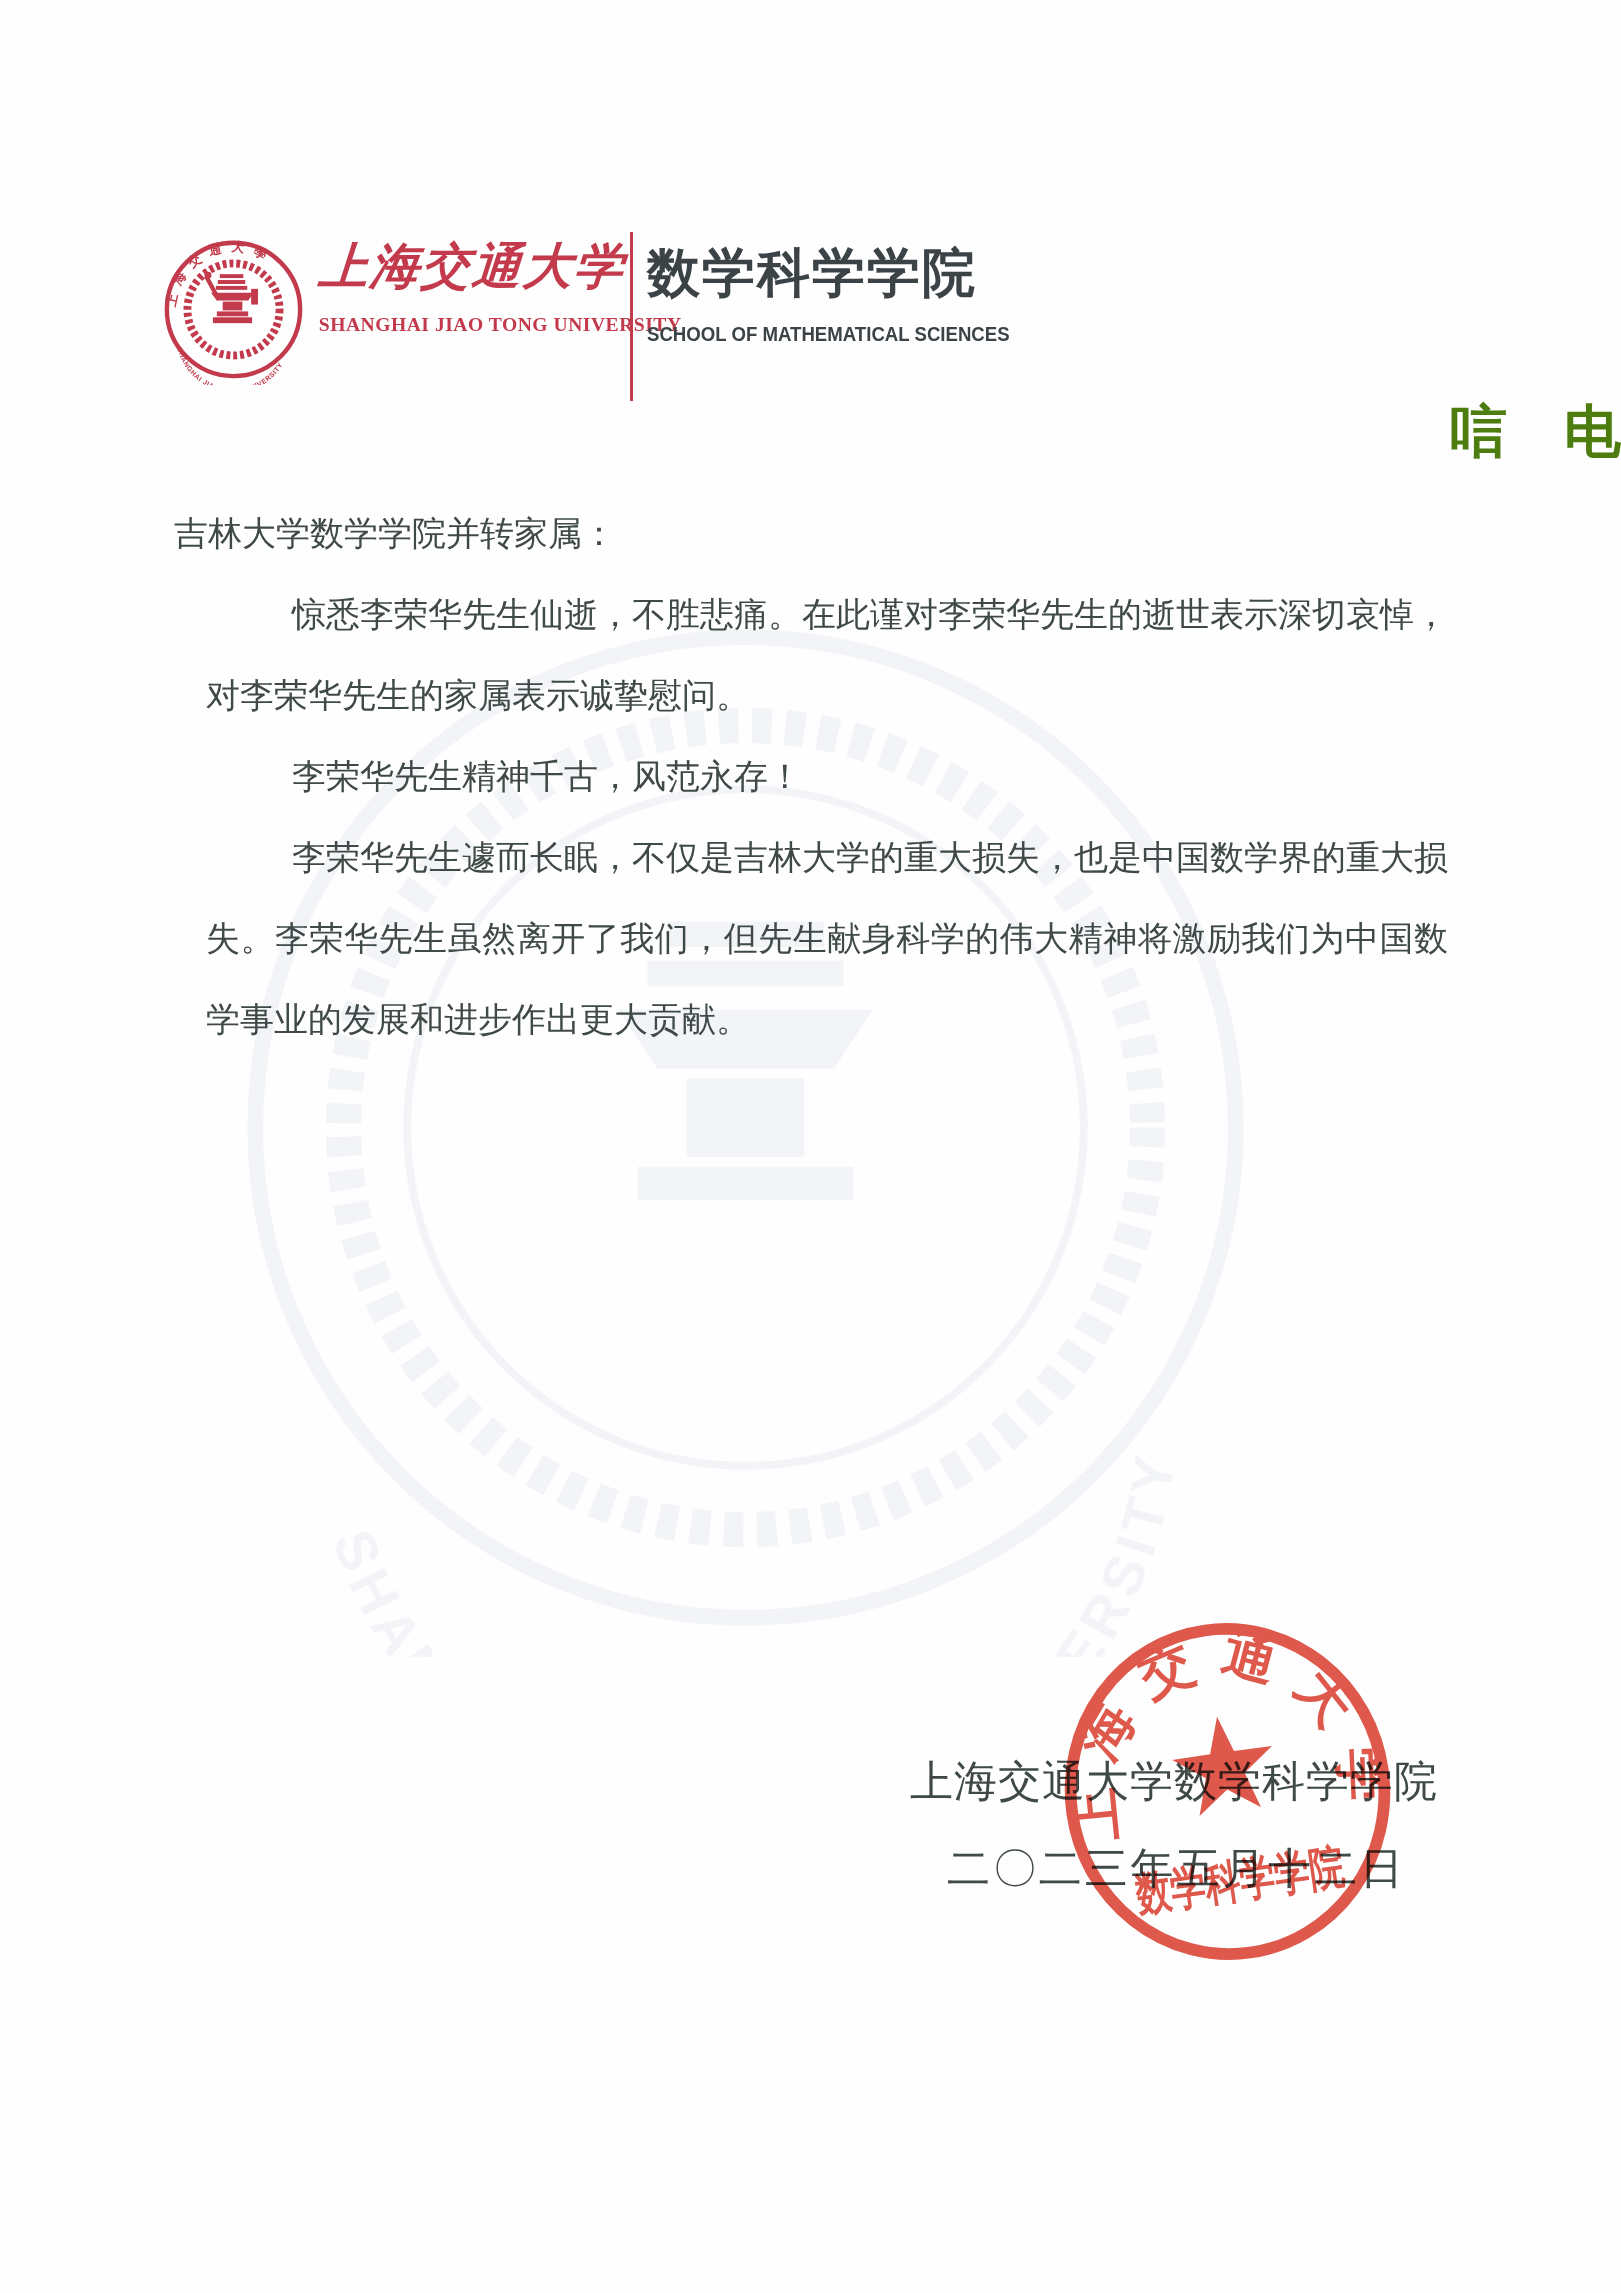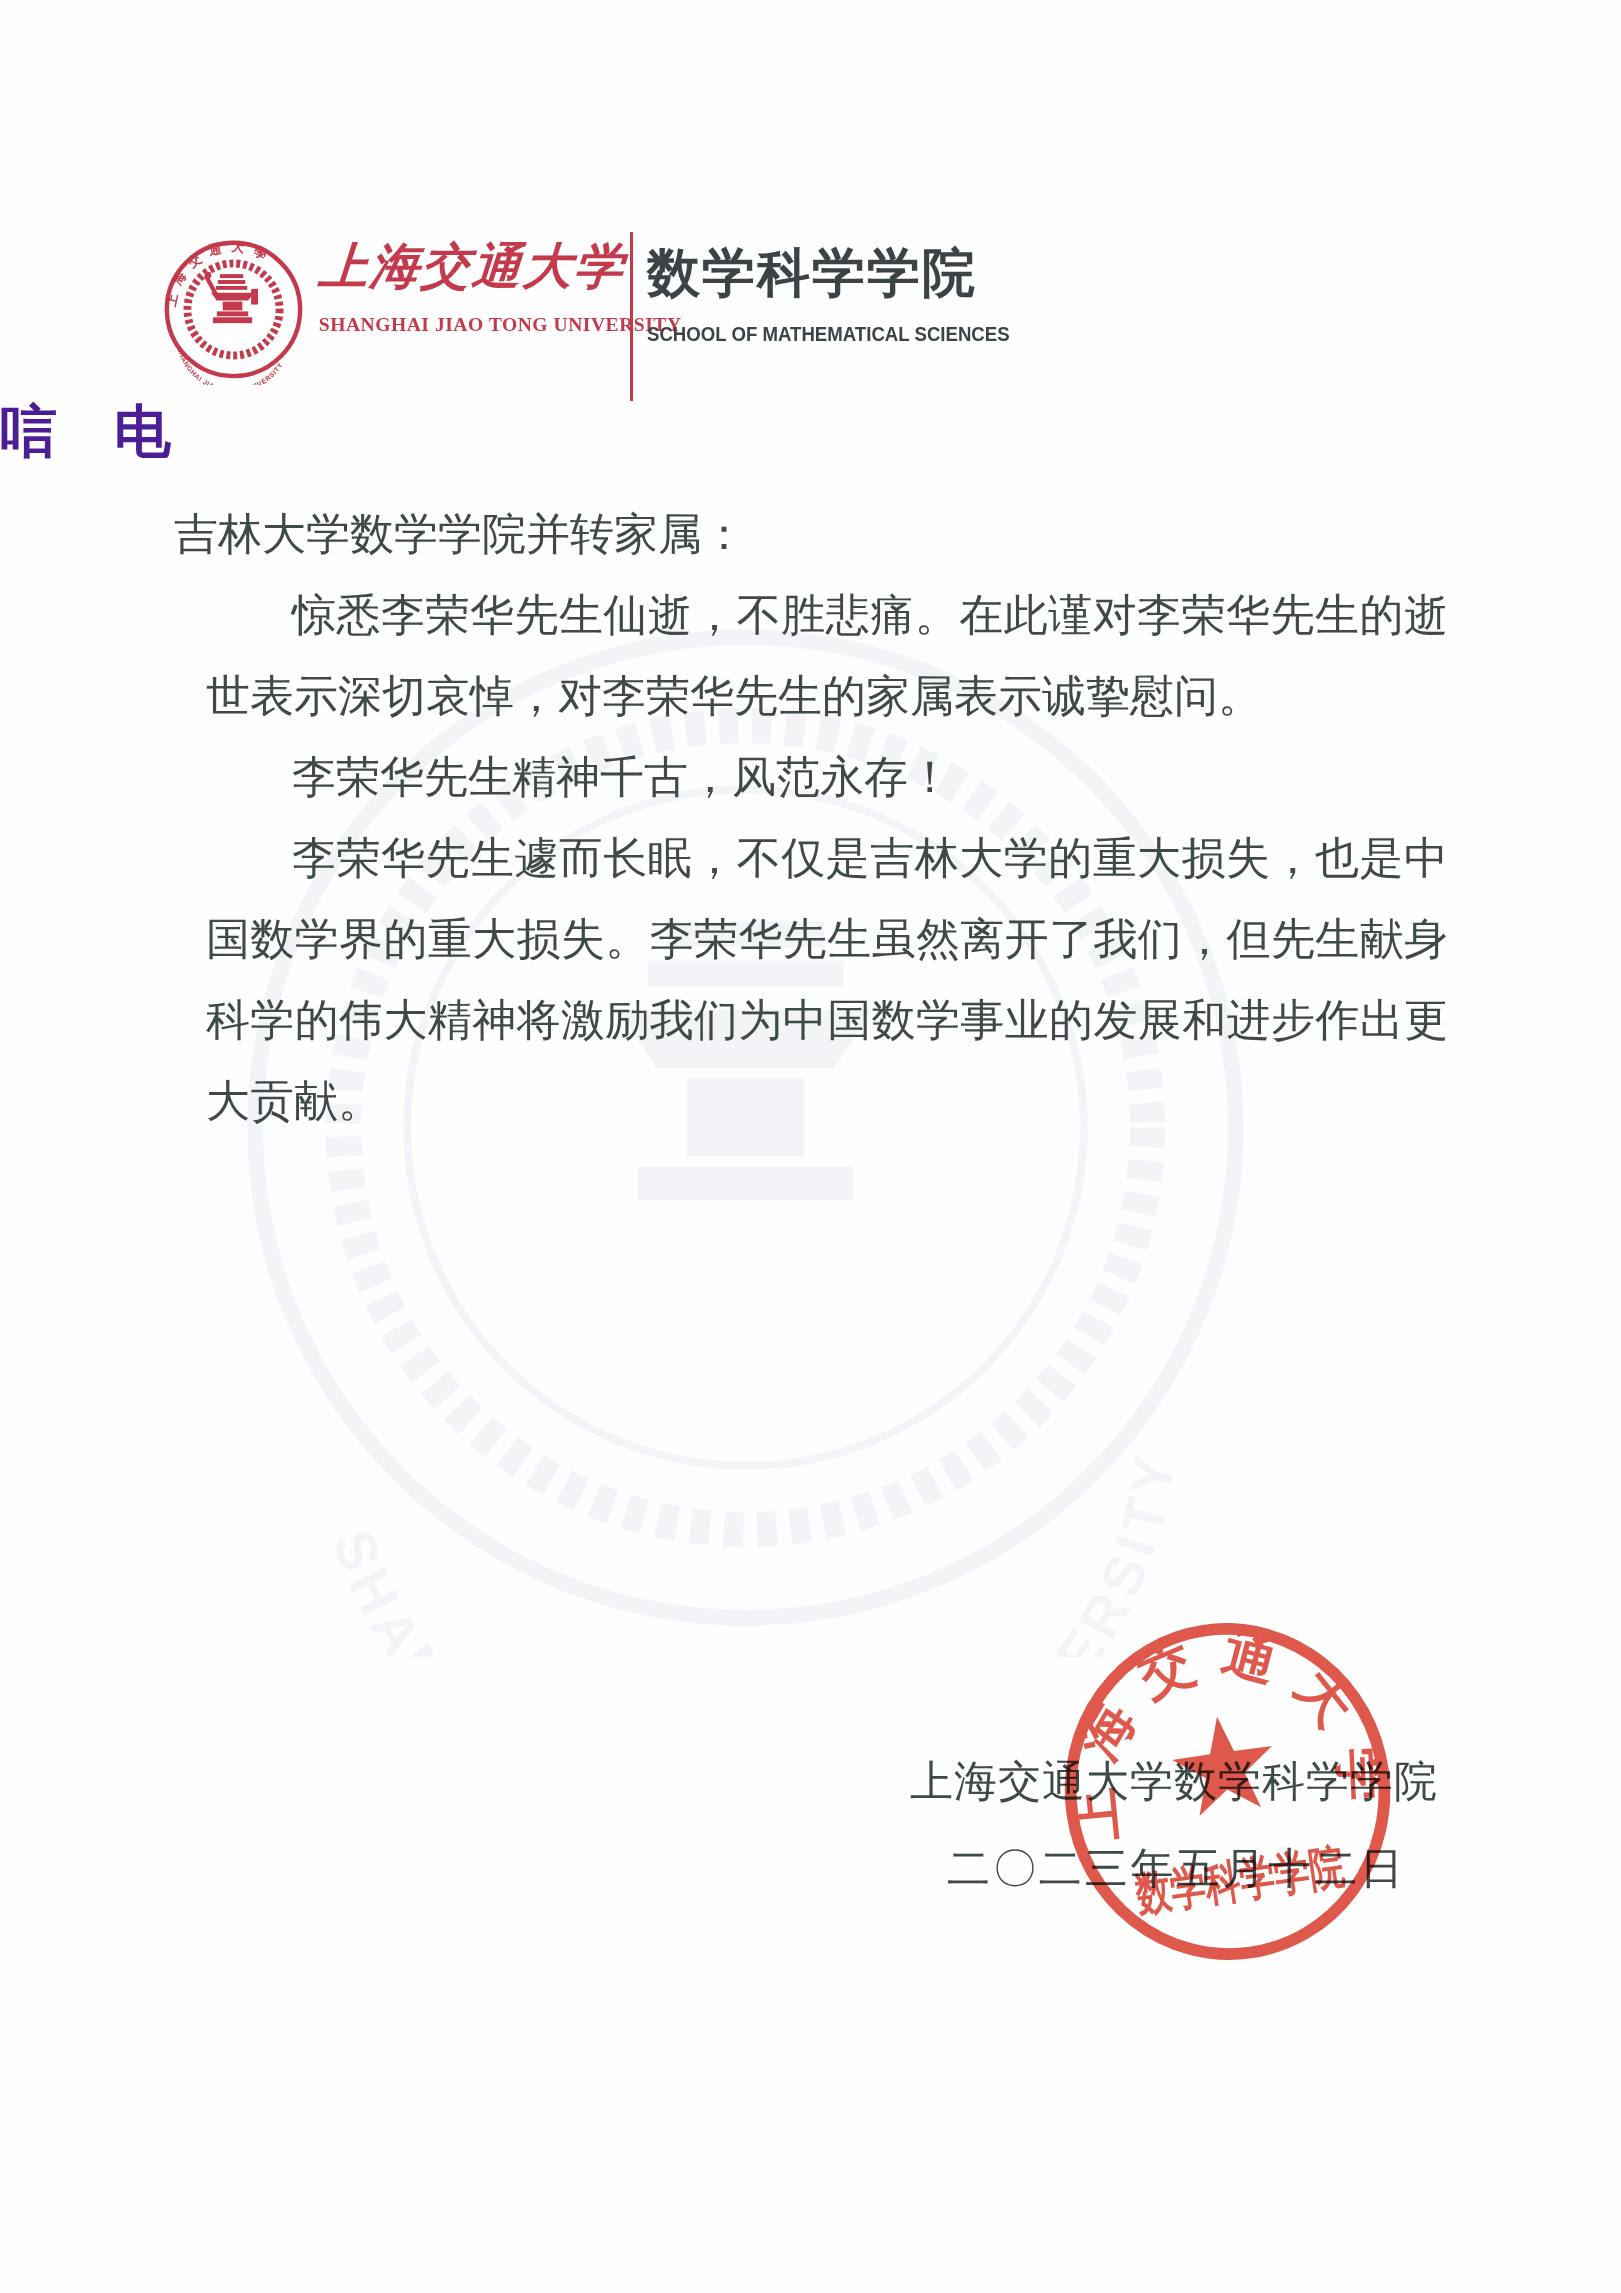--- a/index.html
+++ b/index.html
@@ -48,28 +48,28 @@
   .college-en{
     margin-top:13.7px;font-size:19.6px;font-weight:600;color:#3b4347;
     letter-spacing:0;white-space:nowrap;
     font-family:"Liberation Sans",sans-serif;
     transform:scaleX(0.95);transform-origin:left;
   }
 
   
   .doc-title{
     position:absolute;top:394px;left:0;width:100%;
-    text-align:left;font-size:57px;font-weight:bold;
-    color:#4c1d95;margin:0;letter-spacing:0;
+    text-align:right;font-size:57px;font-weight:bold;
+    color:#4d7c0f;margin:0;letter-spacing:0;
   }
 
   
   .letter{
     position:absolute;left:174px;top:493px;width:1274px;
-    font-size:44px;line-height:81px;color:#3f4a47;
+    font-size:34px;line-height:81px;color:#3f4a47;
     text-align:justify;
   }
   .letter p{margin:0;}
   .letter .para{text-indent:86px;margin-left:32px;}
 
   
   .sig-line{
     position:absolute;left:910px;top:1753px;
     font-size:43px;color:#3f4a47;letter-spacing:1px;white-space:nowrap;
   }

